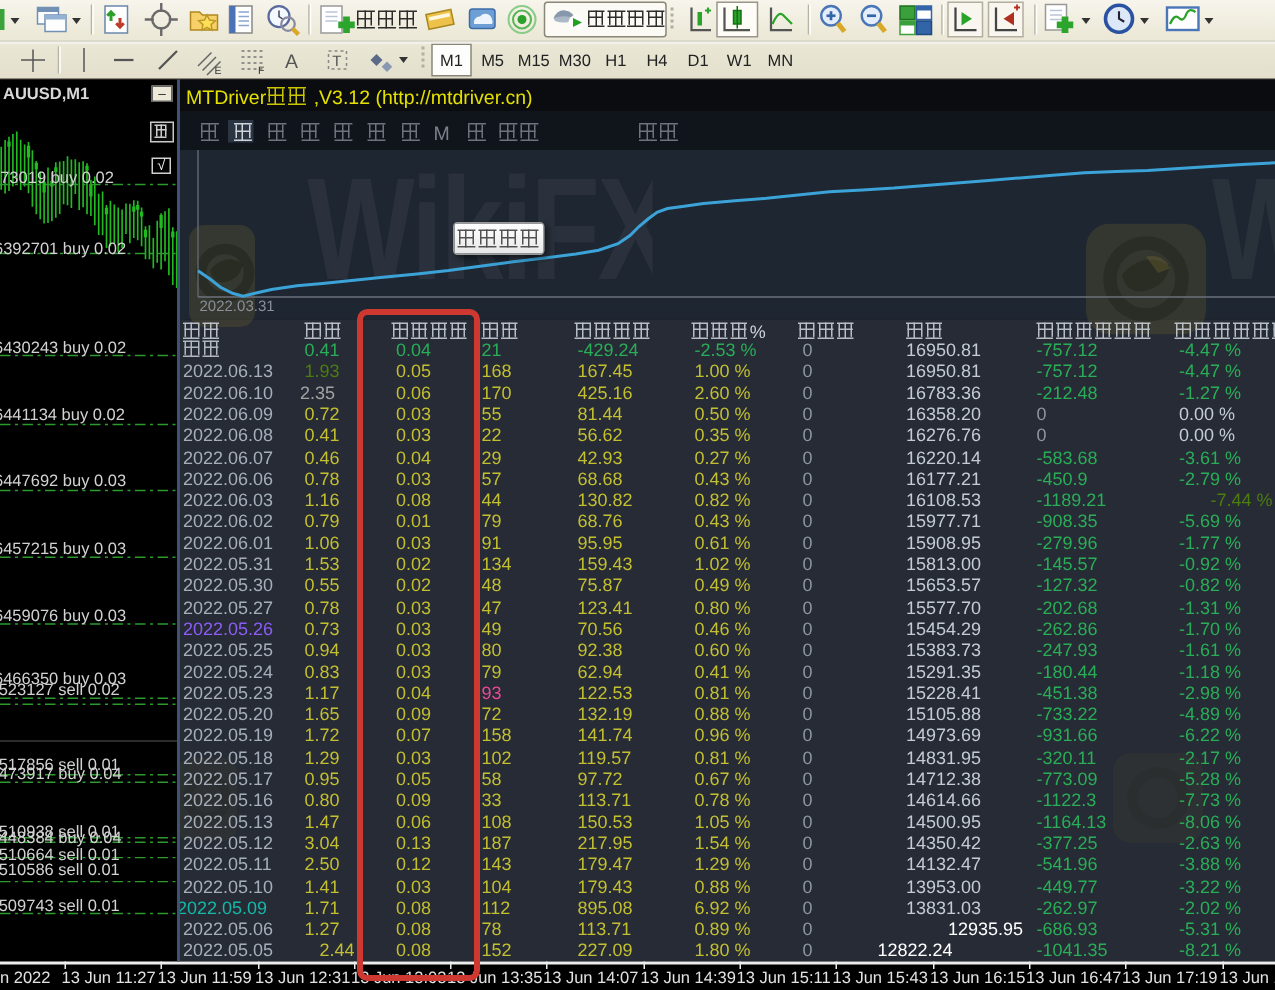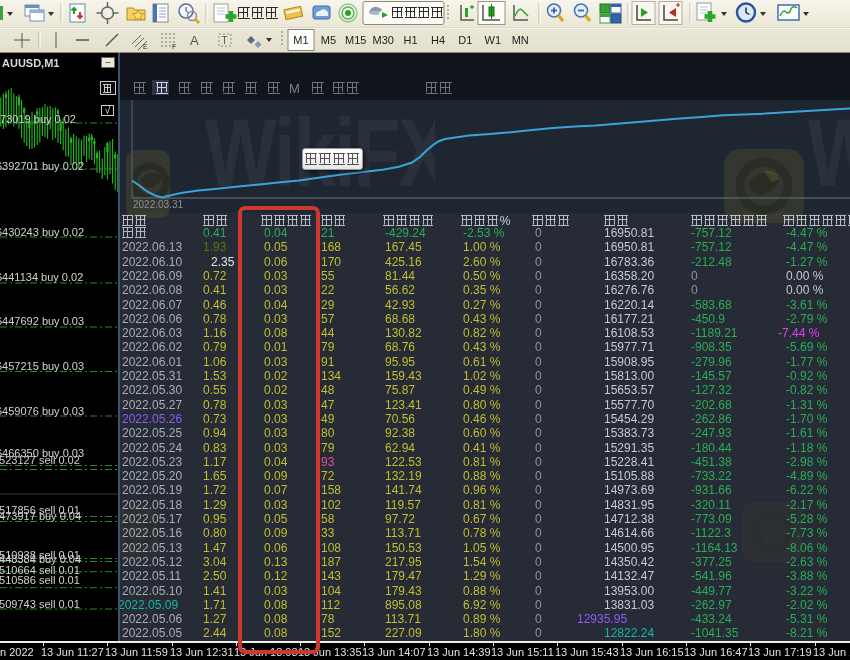--- a/index.html
+++ b/index.html
@@ -277,20 +277,23 @@
     <div class="ol" style="left:-7px;top:499.5px">6448384 buy 0.04</div>
     <div class="ol" style="left:-7px;top:510.5px">6510664 sell 0.01</div>
     <div class="ol" style="left:-7px;top:520.5px">6510586 sell 0.01</div>
     <div class="ol" style="left:-7px;top:545.0px">6509743 sell 0.01</div>
 <div id="ltitle">AUUSD,M1</div>
 <div style="position:absolute;left:101px;top:4px;width:14px;height:11px;background:#ece9d8;border:1px solid #666;color:#222;font-size:9px;line-height:8px;text-align:center">–</div>
 <div style="position:absolute;left:100px;top:28px;width:16px;height:14px;background:#0c0c0c;border:1px solid #c9c9c9;color:#e8e8e8;font-size:10px;line-height:13px;text-align:center"><i class="cj" style="width:9px;height:9px"></i></div>
 <div style="position:absolute;left:101px;top:52px;width:13px;height:11px;background:#000;border:1px solid #d0d0d0;color:#efefef;font-size:10px;line-height:10px;text-align:center">√</div>
 </div>
 <div id="panel">
+ <div id="ptitle">
+      <span>MTDriver<i class="cj"></i><i class="cj"></i> ,V3.12 (http://mtdriver.cn)</span>
+    </div>
  <div id="ptabs">
       <div id="seltab" style="left:34px;top:6px;width:17px;height:15px;position:absolute"></div>
       <span class="tab" style="left:15px"><i class="cj"></i></span>
       <span class="tab" style="left:37.5px;color:#e6eaf0"><i class="cj"></i></span>
       <span class="tab" style="left:60px"><i class="cj"></i></span>
       <span class="tab" style="left:82px"><i class="cj"></i></span>
       <span class="tab" style="left:104px"><i class="cj"></i></span>
       <span class="tab" style="left:126.5px"><i class="cj"></i></span>
       <span class="tab" style="left:149px"><i class="cj"></i></span>
       <span class="tab" style="left:171px">M</span>
@@ -365,21 +368,21 @@
         <span style="left:203px;color:#c3bf30">168</span>
         <span style="left:267px;color:#c3bf30">167.45</span>
         <span style="left:345px;color:#c3bf30">1.00 %</span>
         <span style="left:417px;color:#8d95a1">0</span>
         <span style="left:486px;color:#c4cbd5">16950.81</span>
         <span style="left:573px;color:#2aad57">-757.12</span>
         <span style="left:668px;color:#2aad57">-4.47 %</span>
       </div>
       <div class="tr" style="top:201.6px">
         <span style="left:4px;color:#a6aeba">2022.06.10</span>
-        <span style="left:93px;color:#e5e5e5">2.35</span>
+        <span style="left:82px;color:#a3a3a3">2.35</span>
         <span style="left:146px;color:#c3bf30">0.06</span>
         <span style="left:203px;color:#c3bf30">170</span>
         <span style="left:267px;color:#c3bf30">425.16</span>
         <span style="left:345px;color:#c3bf30">2.60 %</span>
         <span style="left:417px;color:#8d95a1">0</span>
         <span style="left:486px;color:#c4cbd5">16783.36</span>
         <span style="left:573px;color:#2aad57">-212.48</span>
         <span style="left:668px;color:#2aad57">-1.27 %</span>
       </div>
       <div class="tr" style="top:215.9px">
@@ -433,21 +436,21 @@
       <div class="tr" style="top:273.1px">
         <span style="left:4px;color:#a6aeba">2022.06.03</span>
         <span style="left:85px;color:#c3bf30">1.16</span>
         <span style="left:146px;color:#c3bf30">0.08</span>
         <span style="left:203px;color:#c3bf30">44</span>
         <span style="left:267px;color:#c3bf30">130.82</span>
         <span style="left:345px;color:#c3bf30">0.82 %</span>
         <span style="left:417px;color:#8d95a1">0</span>
         <span style="left:486px;color:#c4cbd5">16108.53</span>
         <span style="left:573px;color:#2aad57">-1189.21</span>
-        <span style="left:660px;color:#d946ef">-7.44 %</span>
+        <span style="left:689px;color:#4d7c0f">-7.44 %</span>
       </div>
       <div class="tr" style="top:287.4px">
         <span style="left:4px;color:#a6aeba">2022.06.02</span>
         <span style="left:85px;color:#c3bf30">0.79</span>
         <span style="left:146px;color:#c3bf30">0.01</span>
         <span style="left:203px;color:#c3bf30">79</span>
         <span style="left:267px;color:#c3bf30">68.76</span>
         <span style="left:345px;color:#c3bf30">0.43 %</span>
         <span style="left:417px;color:#8d95a1">0</span>
         <span style="left:486px;color:#c4cbd5">15977.71</span>
@@ -671,33 +674,33 @@
         <span style="left:668px;color:#2aad57">-2.02 %</span>
       </div>
       <div class="tr" style="top:559.1px">
         <span style="left:4px;color:#a6aeba">2022.05.06</span>
         <span style="left:85px;color:#c3bf30">1.27</span>
         <span style="left:146px;color:#c3bf30">0.08</span>
         <span style="left:203px;color:#c3bf30">78</span>
         <span style="left:267px;color:#c3bf30">113.71</span>
         <span style="left:345px;color:#c3bf30">0.89 %</span>
         <span style="left:417px;color:#8d95a1">0</span>
-        <span style="left:459px;color:#8b5cf6">12935.95</span>
-        <span style="left:573px;color:#2aad57">-433.24</span>
+        <span style="left:514px;color:#ffffff">12935.95</span>
+        <span style="left:573px;color:#2aad57">-686.93</span>
         <span style="left:668px;color:#2aad57">-5.31 %</span>
       </div>
       <div class="tr" style="top:573.4px">
         <span style="left:4px;color:#a6aeba">2022.05.05</span>
-        <span style="left:85px;color:#c3bf30">2.44</span>
+        <span style="left:95px;color:#c3bf30">2.44</span>
         <span style="left:146px;color:#c3bf30">0.08</span>
         <span style="left:203px;color:#c3bf30">152</span>
         <span style="left:267px;color:#c3bf30">227.09</span>
         <span style="left:345px;color:#c3bf30">1.80 %</span>
         <span style="left:417px;color:#8d95a1">0</span>
-        <span style="left:486px;color:#14b8a6">12822.24</span>
+        <span style="left:467px;color:#ffffff">12822.24</span>
         <span style="left:573px;color:#2aad57">-1041.35</span>
         <span style="left:668px;color:#2aad57">-8.21 %</span>
       </div>
     </div>
 </div>
 <div id="pborder"></div>
 <div id="bbar">
     <div class="wl"></div>
     <span class="bt" style="left:0px">n 2022</span>
     <span class="bt" style="left:41px">13 Jun 11:27</span>

